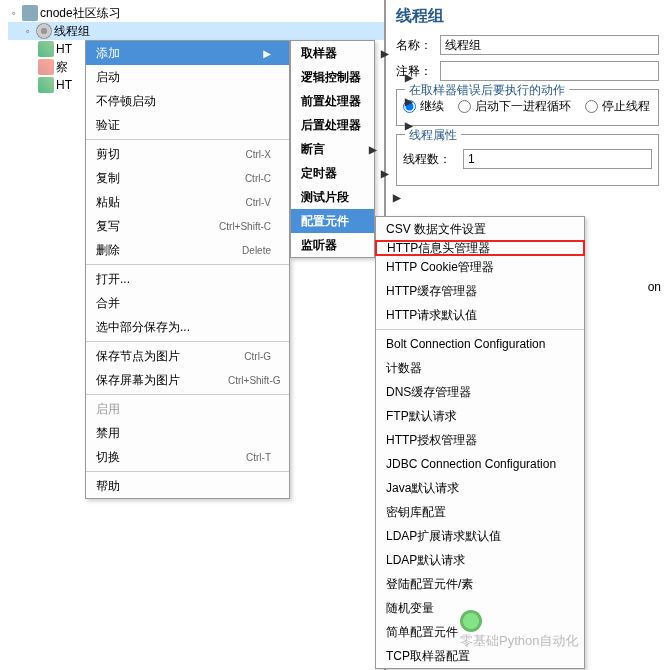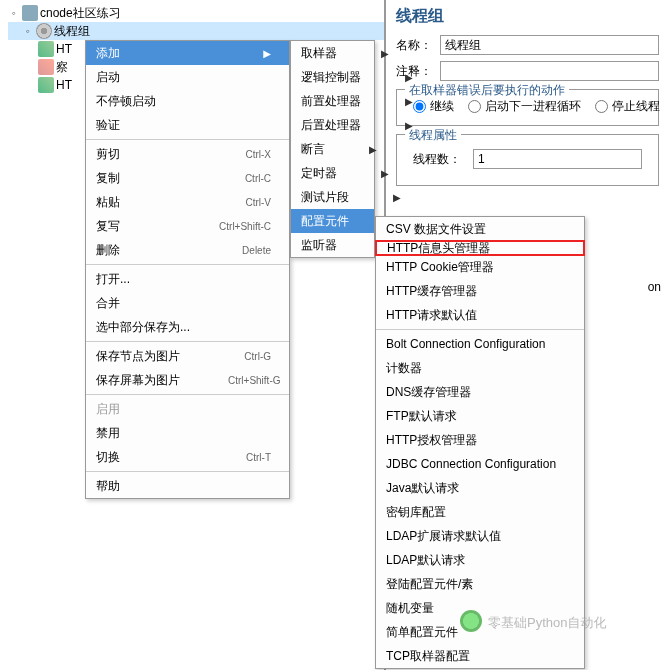--- a/index.html
+++ b/index.html
@@ -14,42 +14,42 @@
 .indent-2 { padding-left: 28px; }
 .ico-plan { background: linear-gradient(135deg,#8ab,#8ab); border-radius:2px; }
 .ico-thread { background: radial-gradient(circle,#999 30%,#ccc 30%,#ccc 60%,#999 60%); border-radius:50%; }
 .ico-http { background: linear-gradient(45deg,#5b8,#9c9); border-radius:2px; }
 .ico-view { background: linear-gradient(45deg,#d99,#fa9); border-radius:2px; }
 .right-panel { position: absolute; left: 385px; top: 0; right: 0; height: 100%; background: #fff; padding: 6px 10px; border-left: 1px solid #999; }
 .right-panel h2 { font-size: 16px; color: #2a5a8a; font-weight: bold; margin-bottom: 8px; }
 .form-row { display: flex; align-items: center; margin: 6px 0; justify-content: flex-end; }
 .form-row label { width: 44px; }
 .form-row input[type=text] { flex: 1; border: 1px solid #999; height: 20px; padding: 0 4px; }
-.fieldset { border: 1px solid #999; margin: 8px 0; padding: 8px 16px 10px; position: relative; }
+.fieldset { border: 1px solid #999; margin: 8px 0; padding: 8px 6px 10px; position: relative; }
 .fieldset .legend { position: absolute; top: -8px; left: 8px; background: #fff; padding: 0 4px; color: #2a5a8a; }
 .radio-row { display: flex; gap: 14px; align-items: center; white-space: nowrap; }
 .radio-row label { display: flex; align-items: center; gap: 4px; }
 
 
 .menu { position: absolute; background: #fdfdfd; border: 1px solid #999; box-shadow: 2px 2px 4px rgba(0,0,0,0.2); }
 .menu-item { display: flex; align-items: center; justify-content: flex-start; height: 24px; padding: 0 18px 0 10px; white-space: nowrap; min-width: 170px; gap: 32px; }
 .menu-item.hi { background: #4a90d9; color: #fff; }
 .menu-item.disabled { color: #999; }
 .menu-item .arrow { margin-left: auto; padding-left: 12px; color: #333; font-size: 10px; }
 .menu-item.hi .arrow { color: #fff; }
 .menu-item .shortcut { margin-left: auto; padding-left: 16px; color: #666; font-size: 10px; }
 .menu-sep { height: 1px; background: #ccc; margin: 2px 0; }
 .menu1 { left: 85px; top: 40px; width: 205px; }
 .menu2 { left: 290px; top: 40px; width: 85px; }
-.menu2 .menu-item { min-width: 70px; padding: 0 3px 0 10px; }
+.menu2 .menu-item { min-width: 70px; padding: 0 3px 0 10px; font-weight: bold; }
 .menu3 { left: 375px; top: 216px; width: 210px; }
 .menu3 .menu-item { min-width: 200px; }
 .menu3 .highlighted-item { border: 2px solid #e22; margin: -1px; height: 16px; }
 
-.watermark { position: absolute; left: 460px; top: 610px; display: flex; align-items: flex-end; opacity: 0.8; z-index: 50; }
+.watermark { position: absolute; left: 460px; top: 610px; display: flex; align-items: flex-start; opacity: 0.8; z-index: 50; flex-direction: column; }
 .watermark .circle { width: 22px; height: 22px; border-radius: 50%; background: radial-gradient(circle,#6d6 50%,#4a4 52%); margin-right: 6px; }
 .watermark span { color: #aaa; font-size: 13px; }
 </style>
 </head>
 <body>
 
 <div class="tree-panel">
   <div class="tree">
     <div class="tree-row">
       <span class="toggle">◦</span>

